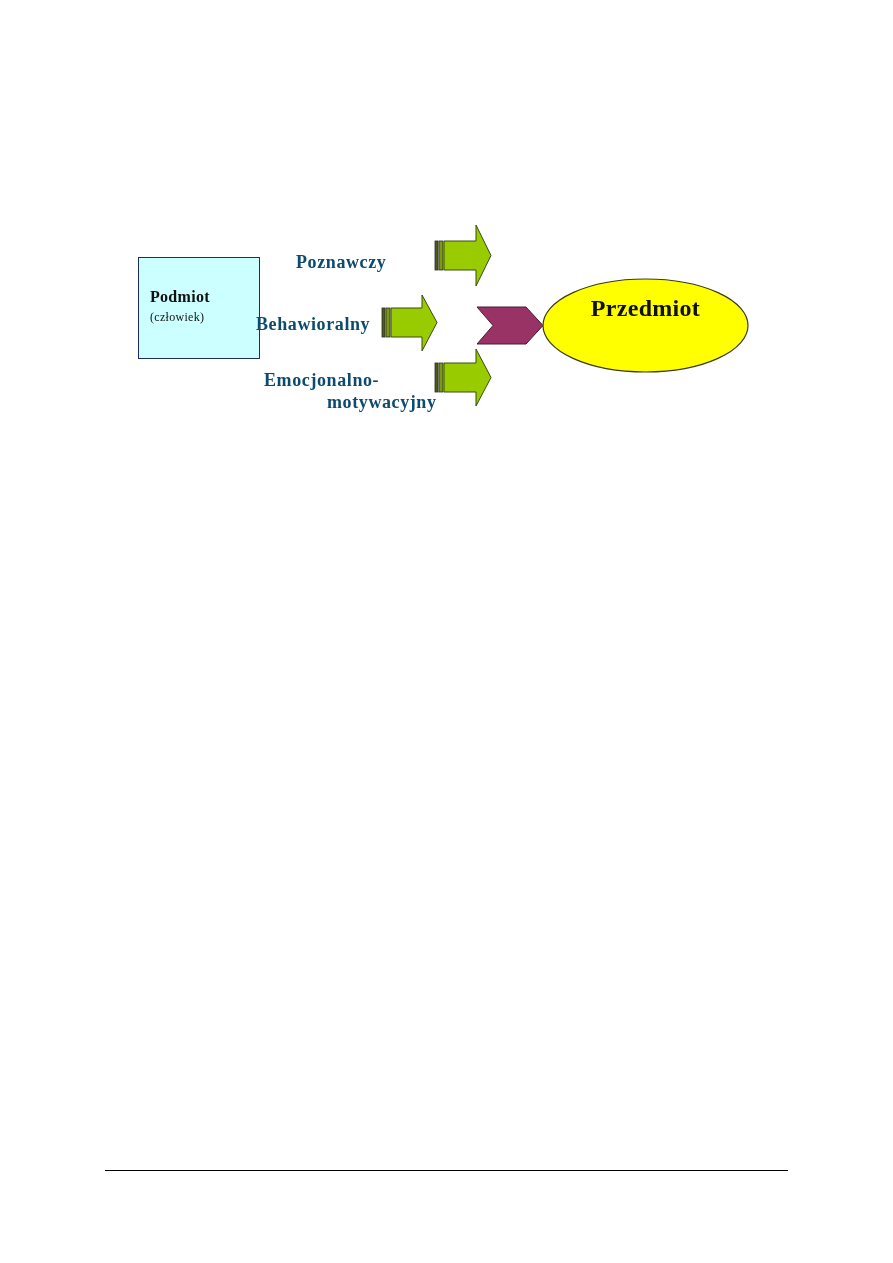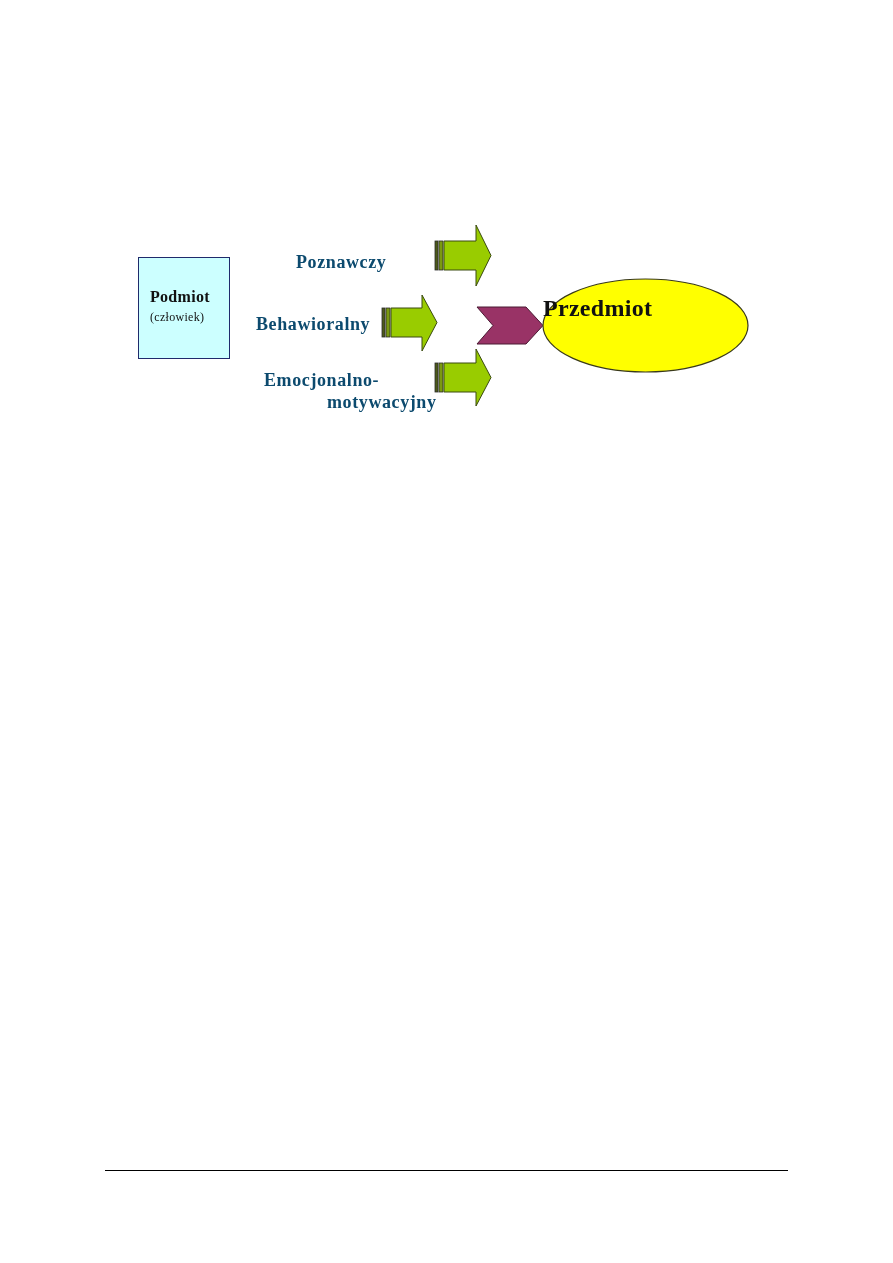--- a/index.html
+++ b/index.html
@@ -24,21 +24,21 @@
     .diagram {
       position: absolute;
       left: 0; top: 0;
       width: 893px;
       height: 450px;
     }
     .subject-box {
       position: absolute;
       left: 138px;
       top: 257px;
-      width: 92px;
+      width: 122px;
       height: 102px;
       background: #ccffff;
       border: 1.5px solid #1f2a6b;
       box-sizing: border-box;
       padding-left: 48px;
     }
     .subject-title {
       position: absolute;
       left: 11px;
       top: 30px;
@@ -72,20 +72,21 @@
       position: absolute;
       left: 0; top: 0;
       width: 893px;
       height: 450px;
     }
     .object-label {
       position: absolute;
       left: 543px;
       top: 295px;
       width: 205px;
+      text-align: center;
       font-family: "Liberation Serif", serif;
       font-weight: bold;
       font-size: 24px;
       color: #111111;
       letter-spacing: 0.3px;
       white-space: nowrap;
     }
     .footer-rule {
       position: absolute;
       left: 105px;

